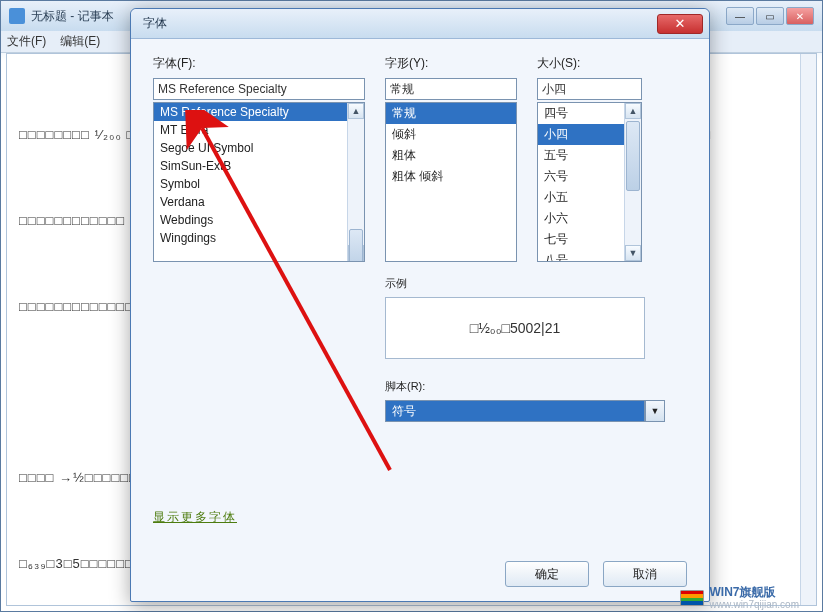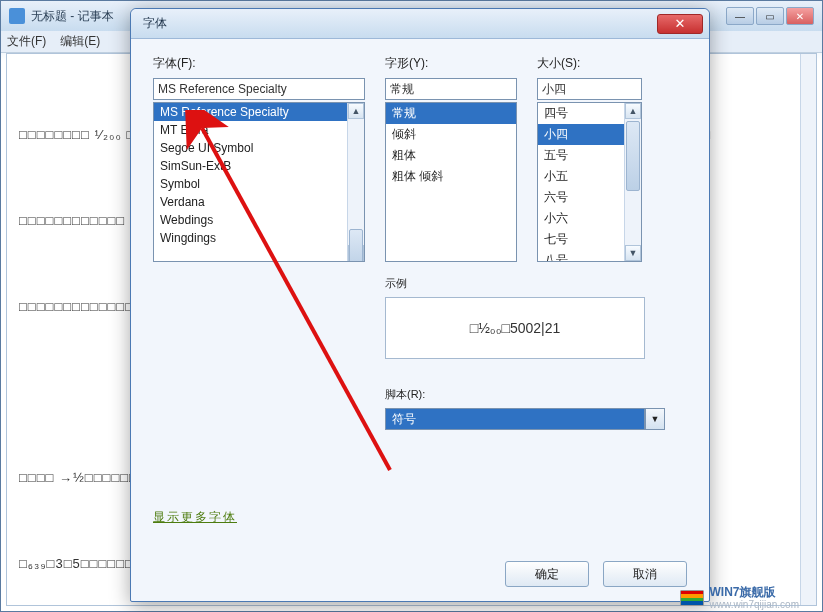--- a/index.html
+++ b/index.html
@@ -87,21 +87,21 @@
     .scroll-track{flex:1;position:relative;}
     .scroll-thumb{position:absolute;left:1px;right:1px;top:2px;height:40px;background:linear-gradient(#dde8f5,#bcd0e6);border:1px solid #9cb4d0;border-radius:2px;}
 
     .sample-section { margin-left: 232px; margin-top: 14px; width: 260px; }
     .group-label { font-size: 11px; margin-bottom: 6px; }
     .sample-box {
       border: 1px solid #a5b9d0; height: 62px; display:flex; align-items:center; justify-content:center;
       background:#fff; font-size: 14px; color:#333;
     }
 
-    .script-section { margin-left: 232px; margin-top: 28px; width: 280px; }
+    .script-section { margin-left: 232px; margin-top: 20px; width: 280px; }
     .select-wrap { display:flex; }
     .select-box {
       flex:1; height: 22px; background:#2f72c3; color:#fff; padding: 2px 6px;
       border:1px solid #7a93b0; font-size:12px;
     }
     .select-btn { width: 20px; height:22px; border:1px solid #7a93b0; background:linear-gradient(#f3f7fc,#d4e2f0); display:flex;align-items:center;justify-content:center;font-size:9px; }
 
     .link-more {
       position:absolute; left: 22px; top: 500px; color: #4d7c0f;
       text-decoration: underline; font-size: 12px; cursor: pointer; letter-spacing: 2px;
@@ -220,22 +220,22 @@
       </div>
 
       <div class="col size">
         <div class="col-label">大小(S):</div>
         <input class="text-input" value="小四" style="">
         <div class="listbox tall">
           <div class="list-items" id="size-list">
               <div class="list-item">四号</div>
               <div class="list-item selected">小四</div>
               <div class="list-item">五号</div>
+              <div class="list-item">六号</div>
               <div class="list-item">小五</div>
-              <div class="list-item">六号</div>
               <div class="list-item">小六</div>
               <div class="list-item">七号</div>
               <div class="list-item">八号</div>
             </div>
           <div class="list-scroll">
             <div class="scroll-arrow">▲</div>
             <div class="scroll-track">
                 <div class="scroll-thumb" style="top:2px;height:70px;"></div>
               </div>
             <div class="scroll-arrow">▼</div>

